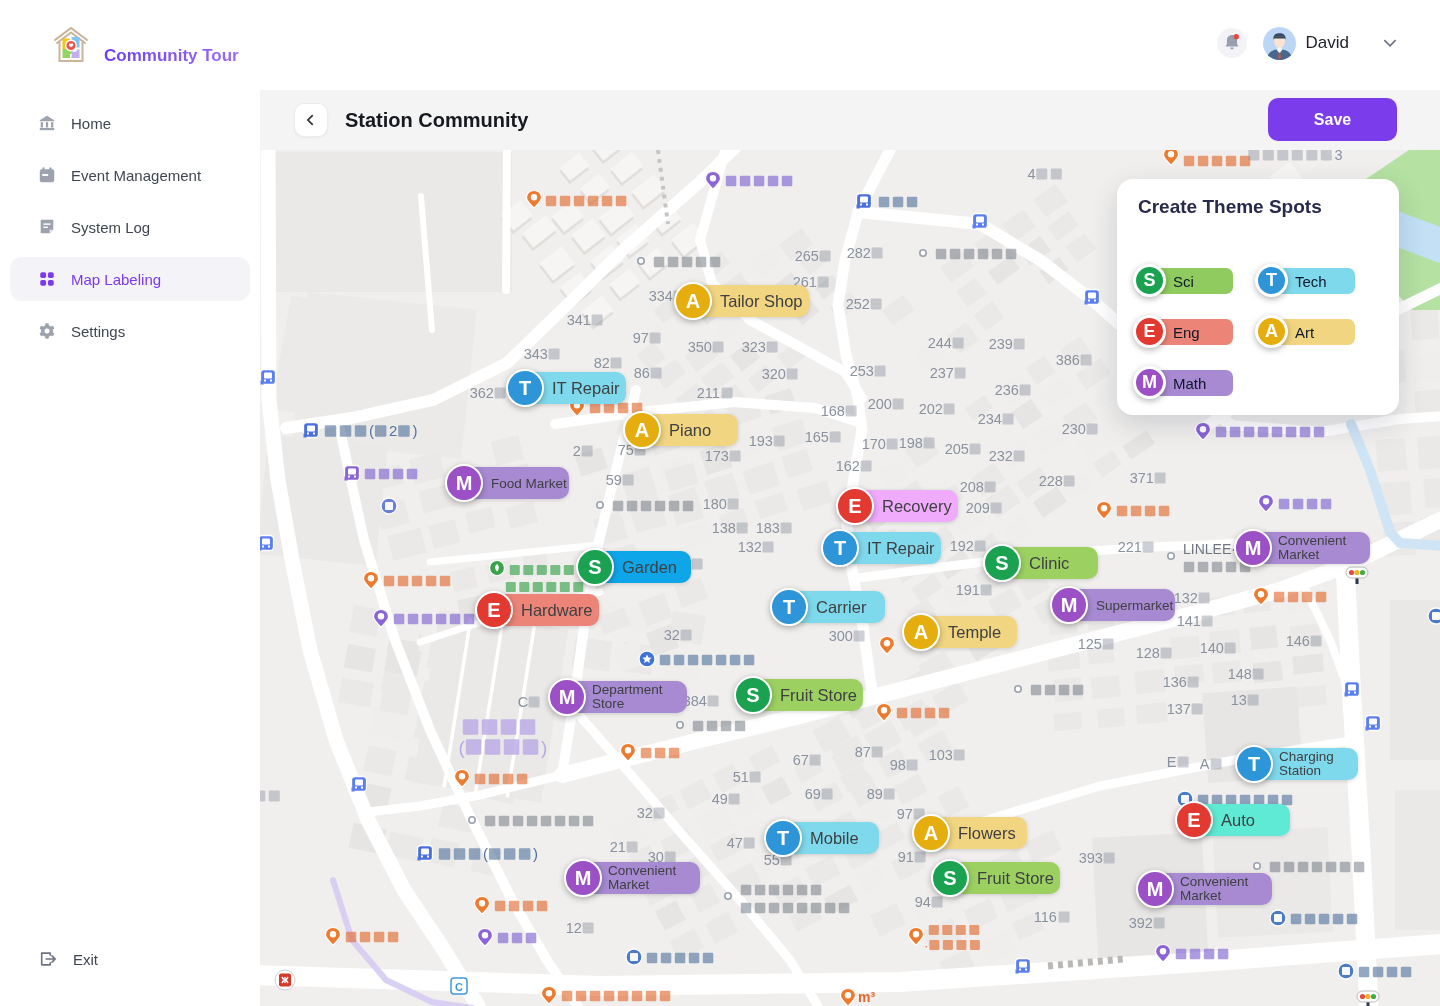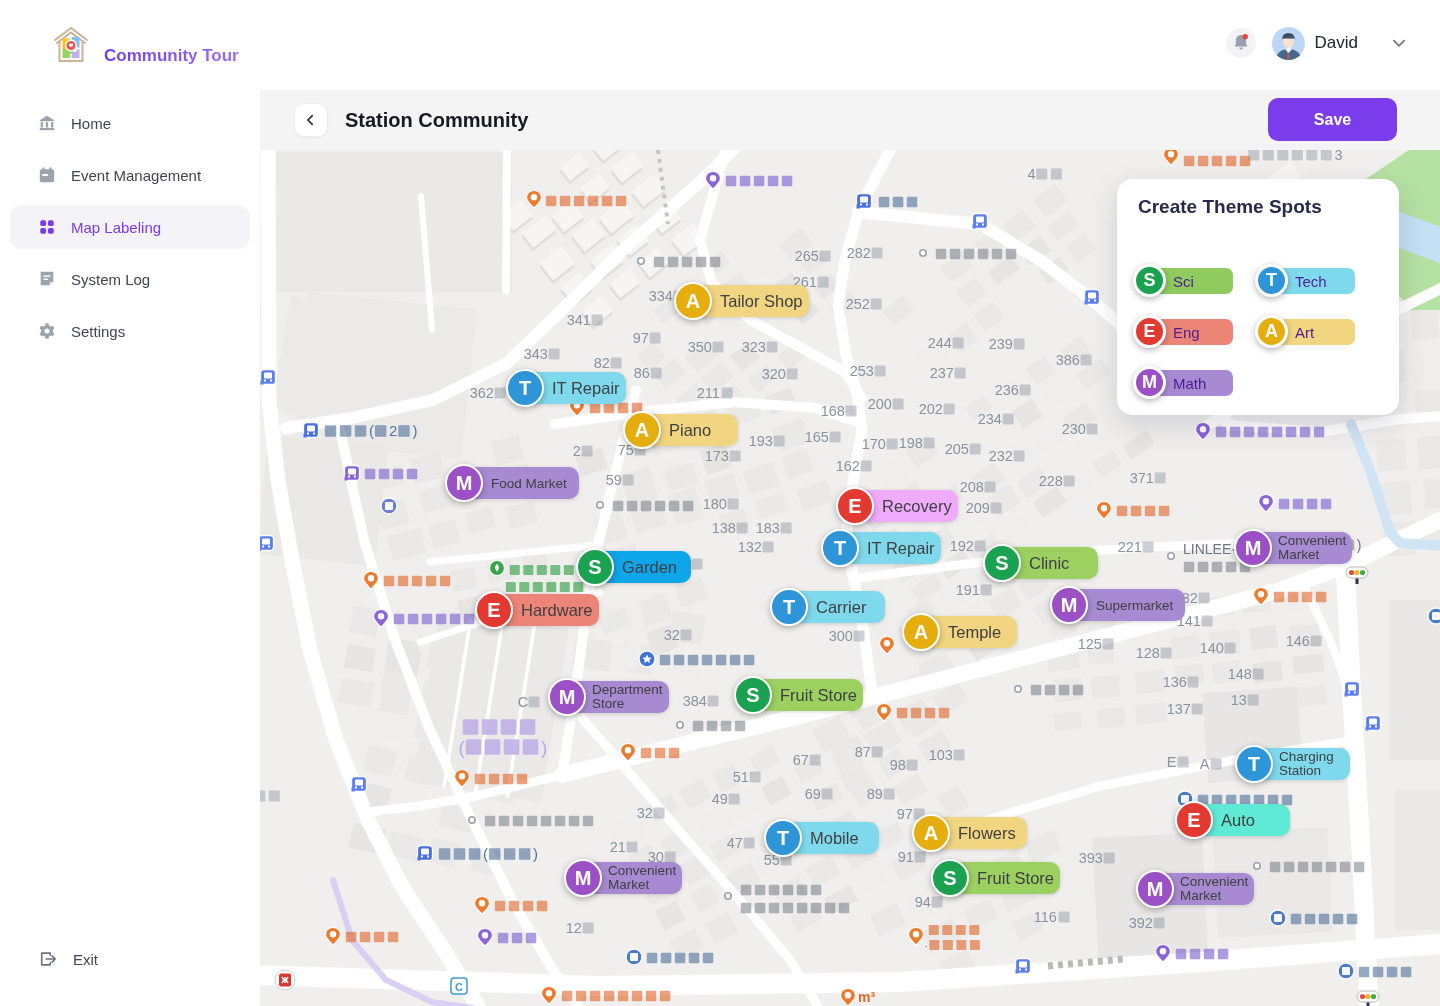--- a/index.html
+++ b/index.html
@@ -5,38 +5,38 @@
 .sidebar { position:fixed; left:0; top:0; width:260px; height:1006px; background:#fff; z-index:30; }
 .logo { display:flex; align-items:flex-end; gap:12px; padding:24px 0 0 50px; }
 .logoname { font-size:17px; font-weight:bold; background:linear-gradient(90deg,#6d3ef0,#9a6cf8); -webkit-background-clip:text; background-clip:text; color:transparent; }
 .menu { margin-top:31px; }
 .mi { position:relative; display:flex; align-items:center; gap:15px; height:52px; padding-left:38px; font-size:15px; color:#3f4652; font-weight:500; }
 .mi.active { background:#f4f3f8; border-radius:12px; margin:4px 10px; height:44px; padding-left:28px; color:#7c3aed; }
 .mi svg { flex:0 0 18px; }
 .exit { position:absolute; left:0; bottom:38px; display:flex; align-items:center; gap:16px; padding-left:39px; font-size:15px; color:#3f4652; font-weight:500; }
 .topbar { position:fixed; left:260px; top:0; width:1180px; height:90px; background:#fff; z-index:20; }
 .search { position:absolute; left:30px; top:25px; width:264px; height:40px; border:1px solid #e3e5e9; border-radius:10px; display:flex; align-items:center; padding-left:14px; gap:9px; color:#9aa1ac; font-size:15px; }
-.userbox { position:absolute; right:32px; top:20px; height:46px; display:flex; align-items:center;text-align:center; }
+.userbox { position:absolute; right:41px; top:20px; height:46px; display:flex; align-items:center;text-align:center; }
 .uname { font-size:17px; font-weight:500; color:#20242c; }
 .subbar { position:fixed; left:260px; top:90px; width:1180px; height:60px; background:#f4f4f5; z-index:20; display:flex; align-items:center; }
 .backbtn { position:absolute; left:34px; top:13px; width:34px; height:34px; background:#fff; border:1px solid #ececee; border-radius:10px; display:flex; align-items:center; justify-content:center; box-shadow:0 1px 2px rgba(0,0,0,.05); }
 .title { position:absolute; left:85px; font-size:20px; font-weight:bold; color:#16191f; }
 .save { position:absolute; right:43px; top:8px; width:129px; height:43px; background:#7b3ceb; border-radius:10px; color:#fff; font-size:16px; font-weight:bold; display:flex; align-items:center; justify-content:center; }
 .map { position:fixed; left:260px; top:150px; width:1180px; height:856px; background:#f0efed; }
 .mk { position:absolute; width:38px; height:38px; z-index:5; }
 .dot { position:absolute; left:0; top:0; width:38px; height:38px; border-radius:50%; border:2.5px solid #fff; color:#fff; font-weight:bold; font-size:20px; display:flex; align-items:center; justify-content:center; box-shadow:0 2px 6px rgba(0,0,0,.3); }
 .pill { position:absolute; left:16px; top:3px; height:32px; min-width:99px; box-sizing:border-box; border-radius:10px; padding:0 6px 0 30px; display:flex; align-items:center; font-size:16.5px; color:#3f4042; white-space:nowrap; box-shadow:0 1px 4px rgba(0,0,0,.15); }
-.pill2 { top:3px; height:32px; font-size:13.5px; line-height:14.5px; padding:0 6px 0 28px; }
-.pillsm { font-size:13.5px; padding-right:12px; }
+.pill2 { top:3px; height:32px; font-size:13.5px; line-height:14.5px; padding:0 24px 0 28px; }
+.pillsm { font-size:13.5px; padding-right:2px; }
 .panel { position:absolute; left:857px; top:29px; width:282px; height:236px; background:#fff; border-radius:16px; box-shadow:0 10px 28px rgba(40,40,70,.16); z-index:10; }
 .panel h3 { font-size:19px; font-weight:bold; color:#272a4a; margin:17px 0 6px 21px; }
 .panel p { font-size:13.5px; color:#a4aab4; line-height:1.22; margin:0 18px 0 21px; }
 .chip { position:absolute; width:33px; height:33px; }
 .cdot { position:absolute; left:0; top:0; width:33px; height:33px; border-radius:50%; border:3px solid #fff; color:#fff; font-weight:bold; font-size:18px; display:flex; align-items:center; justify-content:center; box-shadow:0 2px 6px rgba(0,0,0,.3); }
-.cpill { position:absolute; left:14px; top:4px; width:86px; height:26px; border-radius:7px; padding-left:26px; display:flex; align-items:center; font-size:15px; color:#4c1d95; }
+.cpill { position:absolute; left:14px; top:4px; width:86px; height:26px; border-radius:7px; padding-left:26px; display:flex; align-items:center; font-size:15px; color:#0f172a; }
 </style></head><body>
 <div class="map">
 <svg width="1180" height="856" viewBox="260 150 1180 856" style="position:absolute;left:0;top:0">
 <rect x="260" y="150" width="1180" height="856" fill="#f0efed"></rect>
       <rect x="262" y="152" width="250" height="140" fill="#eae9e7"></rect>
       <g transform="rotate(10 300 355)">
         <rect x="281" y="298" width="40" height="115" fill="#ebeae8"></rect>
       </g>
       <rect x="300" y="300" width="170" height="150" fill="#ebeae8" transform="rotate(6 380 370)"></rect>
       <rect x="262" y="440" width="120" height="120" fill="#eae9e7" transform="rotate(6 320 500)"></rect>
@@ -1239,32 +1239,32 @@
           <rect x="8.75" y="9" width="2.5" height="6"></rect>
           <rect x="14.5" y="9" width="2.5" height="6"></rect>
           <rect x="2" y="15.5" width="16" height="2.5"></rect>
         </svg>Home</div>
     <div class="mi"><svg width="18" height="18" viewBox="0 0 20 20" fill="#9ca3af">
           <rect x="2" y="3.5" width="16" height="14.5" rx="2"></rect>
           <rect x="5" y="1.5" width="2.2" height="4" rx="1" fill="#9ca3af"></rect>
           <rect x="12.8" y="1.5" width="2.2" height="4" rx="1" fill="#9ca3af"></rect>
           <rect x="4.5" y="9" width="7" height="2" rx="1" fill="#fff"></rect>
         </svg>Event Management</div>
+    <div class="mi"><svg width="18" height="18" viewBox="0 0 20 20" fill="#9ca3af">
+          <path d="M3 2 L17 2 L17 13 L13 17 L3 17 Z"></path>
+          <path d="M13 17 L13 13 L17 13" fill="#e8e9ec"></path>
+          <rect x="6" y="6" width="8" height="1.6" fill="#fff"></rect>
+          <rect x="6" y="9.5" width="5" height="1.6" fill="#fff"></rect>
+        </svg>System Log</div>
     <div class="mi active"><svg width="18" height="18" viewBox="0 0 20 20" fill="#7c3aed">
           <rect x="2.5" y="2.5" width="6.5" height="6.5" rx="2"></rect>
           <rect x="11" y="2.5" width="6.5" height="6.5" rx="2"></rect>
           <rect x="2.5" y="11" width="6.5" height="6.5" rx="2"></rect>
           <rect x="11" y="11" width="6.5" height="6.5" rx="2"></rect>
         </svg>Map Labeling</div>
-    <div class="mi"><svg width="18" height="18" viewBox="0 0 20 20" fill="#9ca3af">
-          <path d="M3 2 L17 2 L17 13 L13 17 L3 17 Z"></path>
-          <path d="M13 17 L13 13 L17 13" fill="#e8e9ec"></path>
-          <rect x="6" y="6" width="8" height="1.6" fill="#fff"></rect>
-          <rect x="6" y="9.5" width="5" height="1.6" fill="#fff"></rect>
-        </svg>System Log</div>
     <div class="mi"><svg width="18" height="18" viewBox="0 0 20 20" fill="#9ca3af">
           <path d="M8.4 1.5 L11.6 1.5 L12.2 3.8 A6.6 6.6 0 0 1 14.3 5 L16.6 4.3 L18.2 7.1 L16.5 8.7 A6.8 6.8 0 0 1 16.5 11.3 L18.2 12.9 L16.6 15.7 L14.3 15 A6.6 6.6 0 0 1 12.2 16.2 L11.6 18.5 L8.4 18.5 L7.8 16.2 A6.6 6.6 0 0 1 5.7 15 L3.4 15.7 L1.8 12.9 L3.5 11.3 A6.8 6.8 0 0 1 3.5 8.7 L1.8 7.1 L3.4 4.3 L5.7 5 A6.6 6.6 0 0 1 7.8 3.8 Z"></path>
           <circle cx="10" cy="10" r="2.8" fill="#fff"></circle>
         </svg>Settings</div>
   </div>
   <div class="exit"><svg width="18" height="18" viewBox="0 0 20 20" fill="none" stroke="#6b7280" stroke-width="1.8">
         <path d="M12.5 6.5 L12.5 3.5 L3 3.5 L3 16.5 L12.5 16.5 L12.5 13.5" stroke-linejoin="round"></path>
         <path d="M8 10 L17.5 10 M14.5 6.5 L18 10 L14.5 13.5" stroke-linecap="round" stroke-linejoin="round"></path>
       </svg>Exit</div>
 </div>

